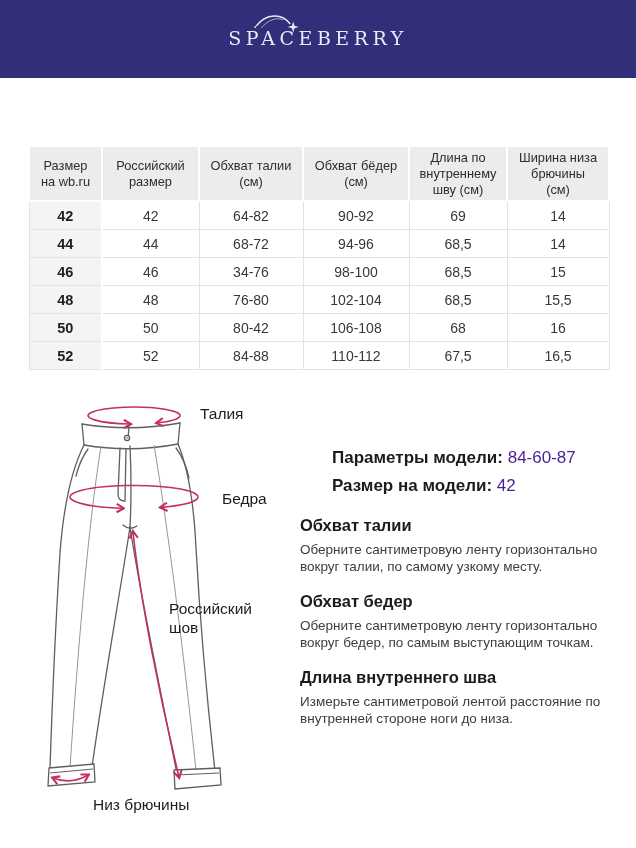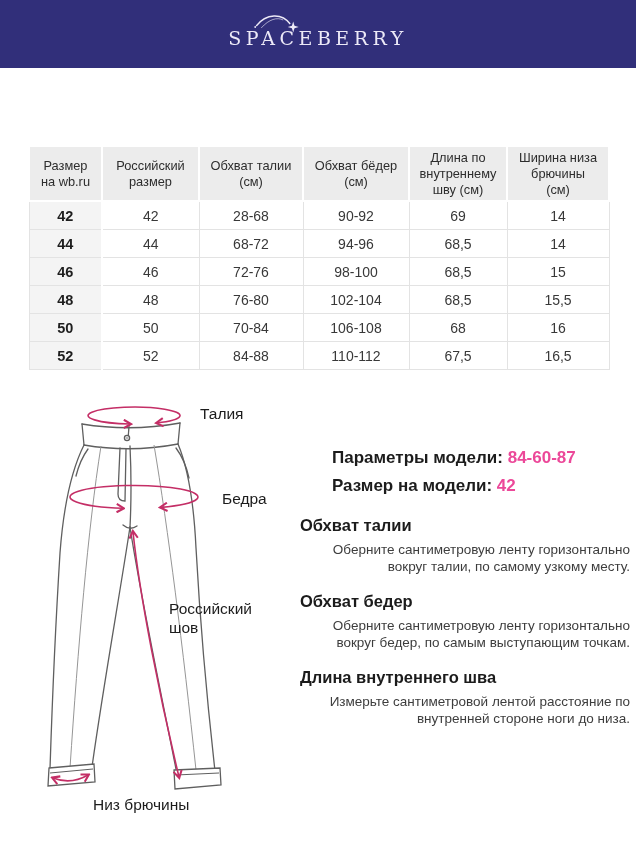--- a/index.html
+++ b/index.html
@@ -3,21 +3,21 @@
 <meta charset="utf-8">
 <style>
   html,body{margin:0;padding:0;}
   body{
     width:636px;height:848px;position:relative;overflow:hidden;
     background:#ffffff;font-family:"Liberation Sans",sans-serif;
     -webkit-font-smoothing:antialiased;
   }
   
   .brand-band{
-    position:absolute;top:0;left:0;width:636px;height:68px;
+    position:absolute;top:0;left:0;width:636px;height:78px;
     background:#312f7a;
   }
   .logo{
     position:absolute;top:27px;left:50%;transform:translateX(-50%);
     white-space:nowrap;
   }
   .brand-text{
     font-family:"DejaVu Serif","Liberation Serif",serif;
     font-size:19px;letter-spacing:4.5px;font-weight:400;
     color:#ece9f7;
@@ -51,31 +51,30 @@
     line-height:19px;white-space:pre-line;
   }
   .dlabel.waist {left:192px;top:16px;}
   .dlabel.hips  {left:214px;top:101px;}
   .dlabel.inseam{left:161px;top:211px;width:110px;}
   .dlabel.hem   {left:47px; top:407px;margin-left:38px;}
   
   .guide{position:absolute;left:300px;top:444px;width:332px;}
   .mi-line{font-size:17px;line-height:27.5px;color:#1c1c1c;}
   .mi-label{font-weight:700;margin-left:32px;}
-  .mi-value{font-weight:700;color:#ec4899;}
+  .mi-value{font-weight:400;color:#4c1d95;}
   .guide-sections{margin-top:8px;}
   .guide-sections section{margin-top:16px;}
   .guide-sections h3{
     margin:0 0 7px 0;font-size:16.5px;font-weight:700;color:#1b1b1b;
     line-height:20px;
   }
   .guide-sections p{
     margin:0;font-size:13.5px;line-height:16.5px;color:#3d3d3d;
     max-width:330px;
-    text-align:right;
   }
 </style>
 </head>
 <body>
 
 <div class="brand-band">
   <div class="logo">
     <svg class="comet" viewBox="0 0 60 32" aria-hidden="true">
       <g fill="none" stroke="#ece9f7">
         <path d="M10,16 C20,3 36,3 44,14" stroke-width="1.3"></path>
@@ -112,53 +111,53 @@
 шву (см)</th>
         <th>Ширина низа
 брючины
 (см)</th>
       </tr>
   </thead>
   <tbody>
       <tr>
         <td>42</td>
         <td>42</td>
-        <td>28-68</td>
+        <td>64-82</td>
         <td>90-92</td>
         <td>69</td>
         <td>14</td>
       </tr>
       <tr>
         <td>44</td>
         <td>44</td>
         <td>68-72</td>
         <td>94-96</td>
         <td>68,5</td>
         <td>14</td>
       </tr>
       <tr>
         <td>46</td>
         <td>46</td>
-        <td>72-76</td>
+        <td>34-76</td>
         <td>98-100</td>
         <td>68,5</td>
         <td>15</td>
       </tr>
       <tr>
         <td>48</td>
         <td>48</td>
         <td>76-80</td>
         <td>102-104</td>
         <td>68,5</td>
         <td>15,5</td>
       </tr>
       <tr>
         <td>50</td>
         <td>50</td>
-        <td>70-84</td>
+        <td>80-42</td>
         <td>106-108</td>
         <td>68</td>
         <td>16</td>
       </tr>
       <tr>
         <td>52</td>
         <td>52</td>
         <td>84-88</td>
         <td>110-112</td>
         <td>67,5</td>

